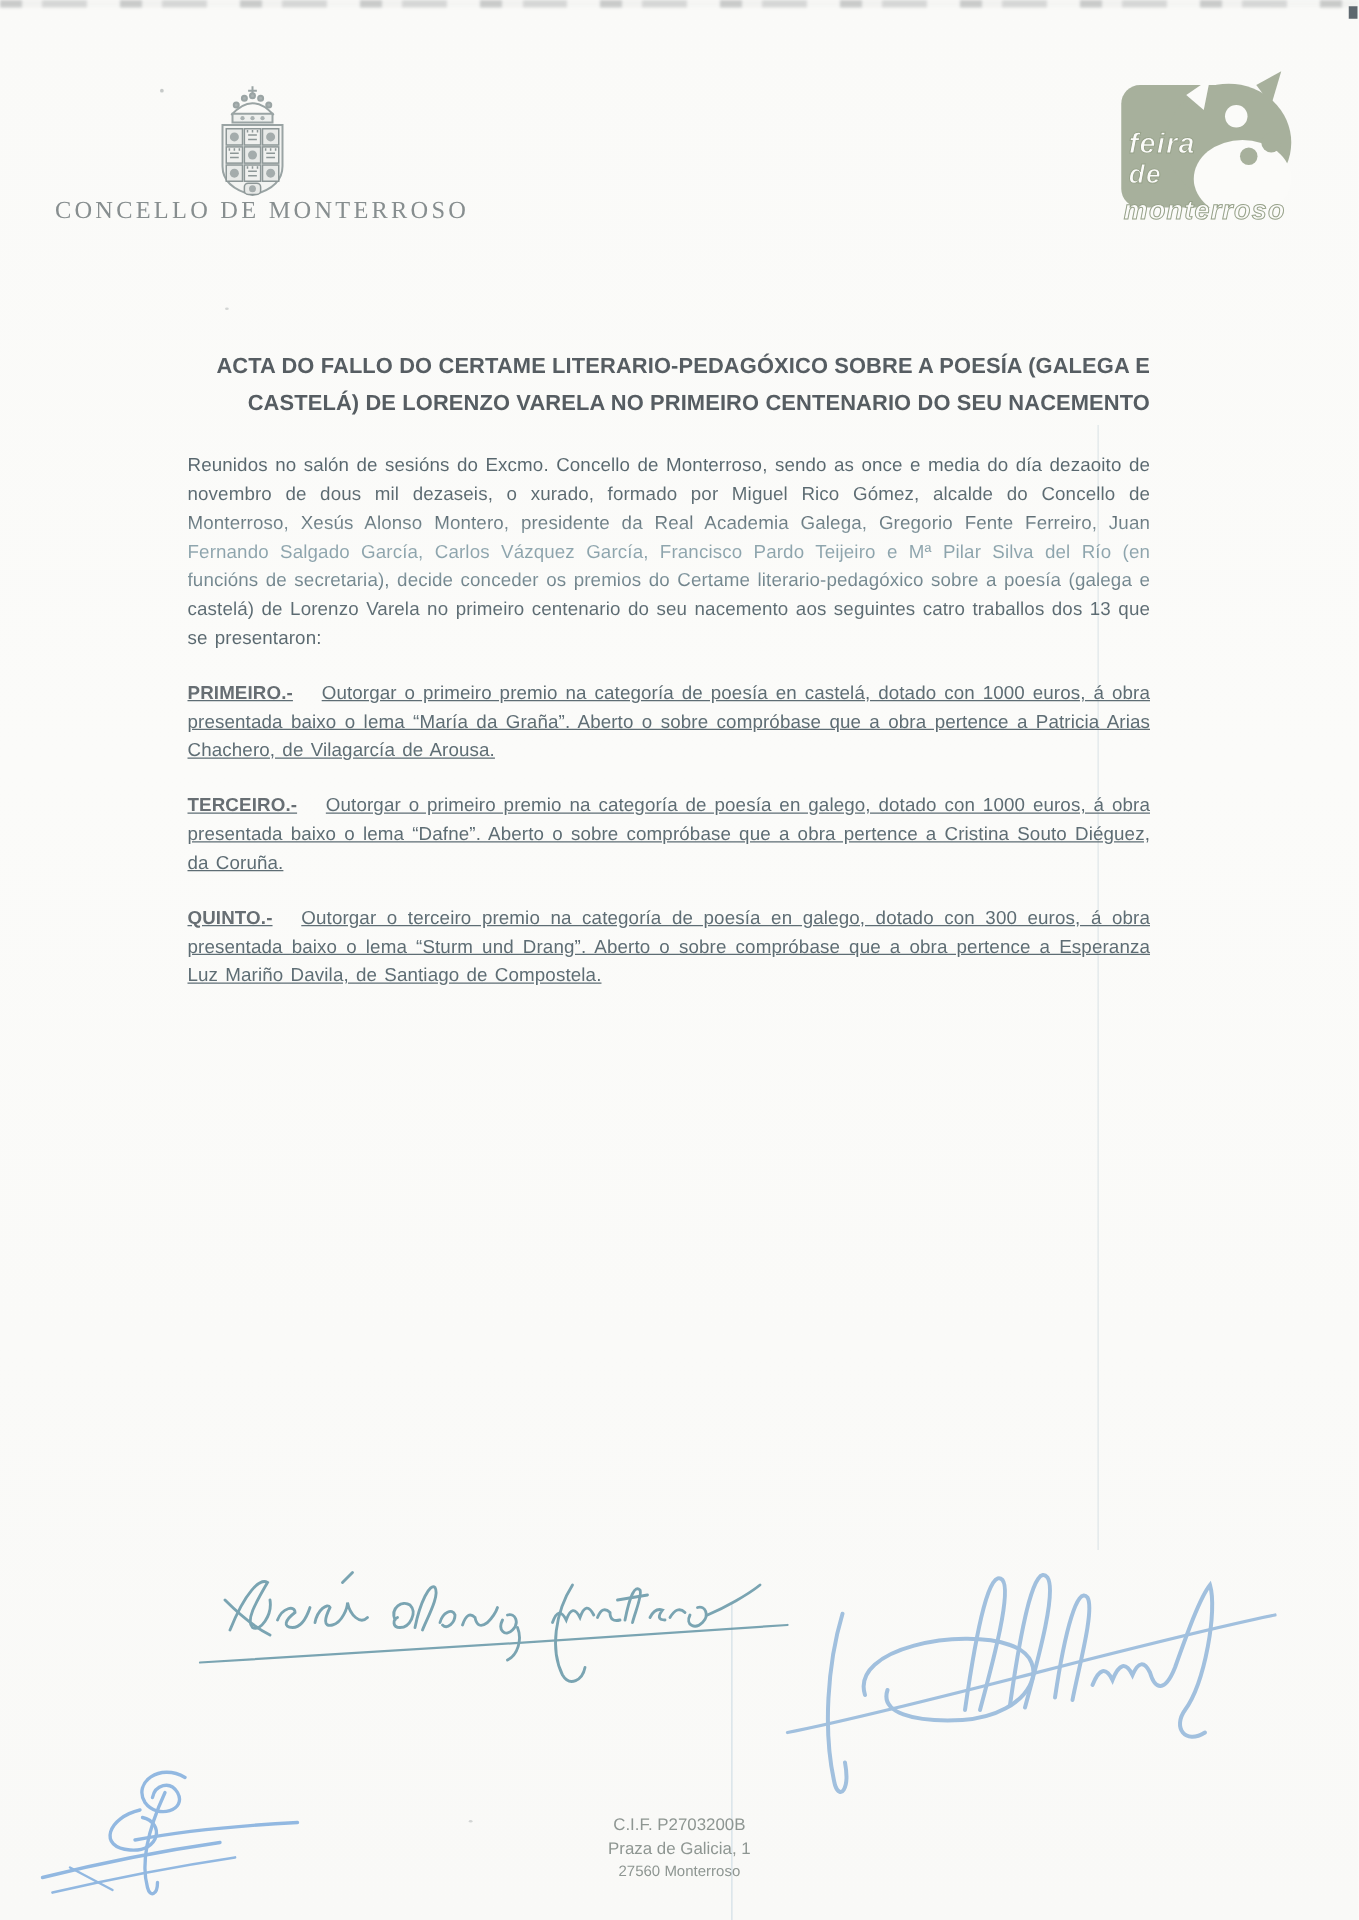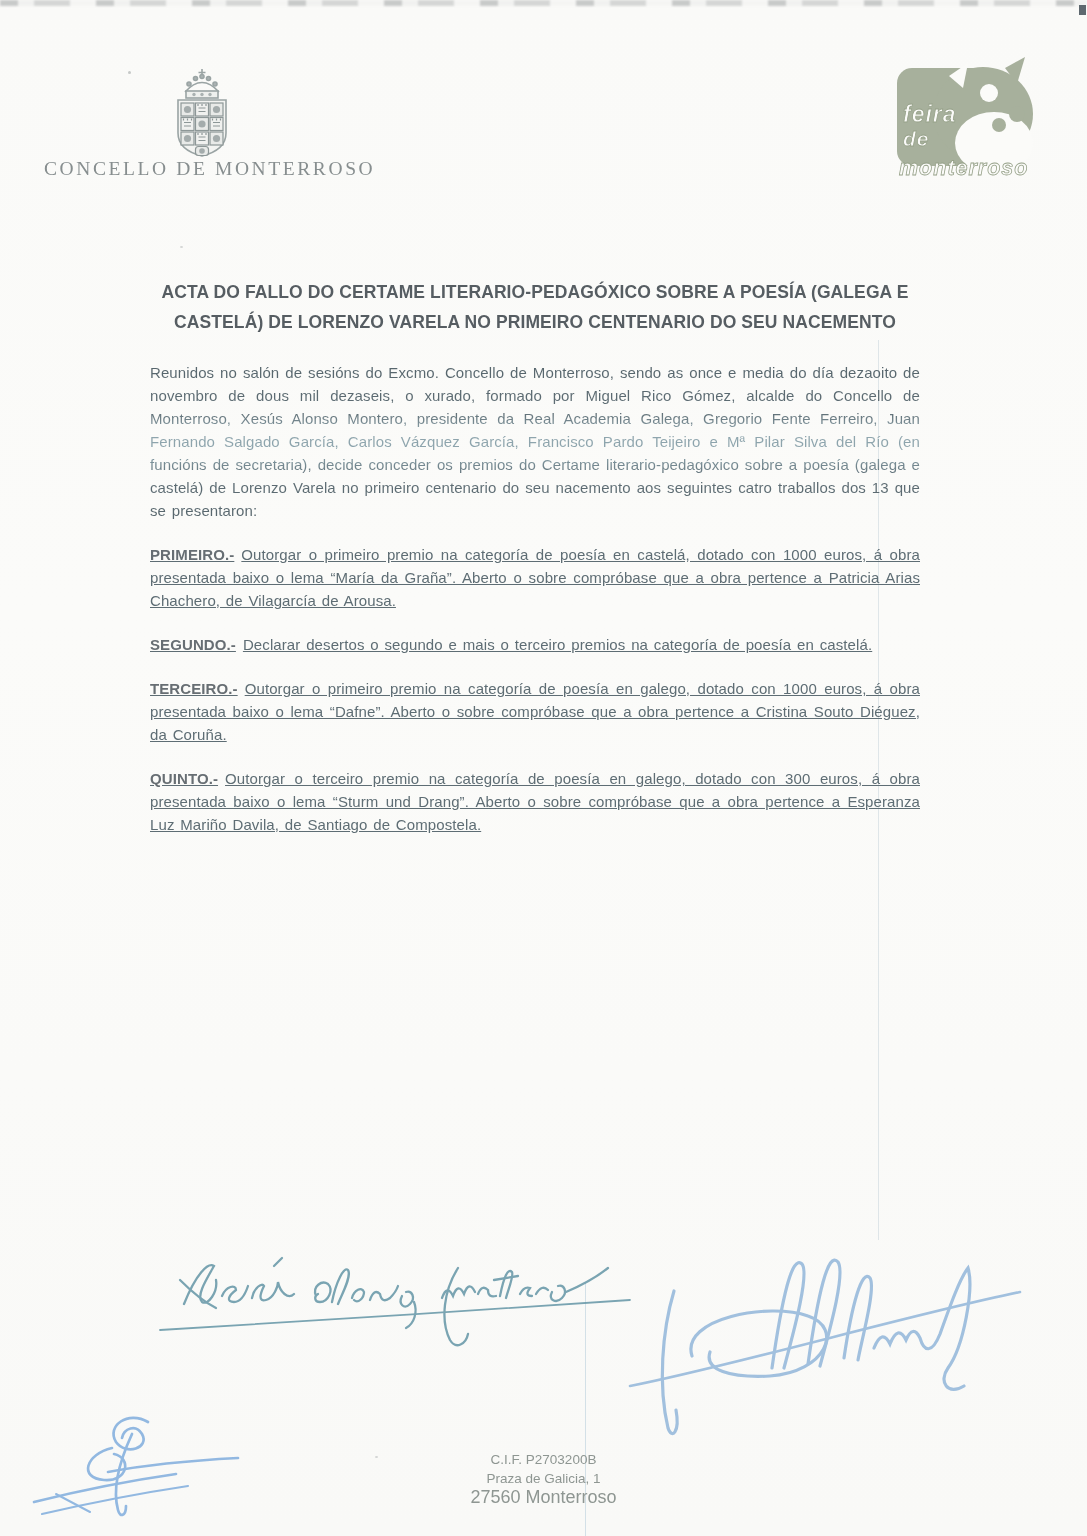--- a/index.html
+++ b/index.html
@@ -34,27 +34,27 @@
   }
   .fair-logo{position:absolute;left:893px;top:54px;width:146px;height:130px;filter:blur(.3px);}
 
   
   .doc{
     position:absolute;left:150px;top:277px;width:770px;
     filter:blur(.24px);
   }
   .doc-title{
     margin:0 0 24px 0;font-weight:700;font-size:17.5px;line-height:30px;
-    color:#565d62;text-align:center;letter-spacing:.1px;
+    color:#565d62;text-align:right;letter-spacing:.1px;
   }
   .doc p.body-par{
     margin:0 0 21px 0;font-size:15px;line-height:23px;
     text-align:justify;color:#5e6d74;letter-spacing:.1px;word-spacing:1.5px;text-decoration:underline;
   }
-  .doc p.body-par .lead{font-weight:700;color:#676e73;margin-right:7px;}
+  .doc p.body-par .lead{font-weight:700;color:#676e73;margin-right:23px;}
   .doc p.body-par .lead:empty{margin-right:0;}
   @supports (-webkit-background-clip: text) {
     .fade-mid{
       background:linear-gradient(180deg,#56656c 0%,#5e6d74 32%,#90a6ae 44%,#8aa2ab 58%,#5e6d74 72%,#57666d 100%);
       -webkit-background-clip:text;background-clip:text;color:transparent !important;
     }
     .fade-mid .lead{color:transparent !important;}
   }
 
   
@@ -63,21 +63,21 @@
   .sig-blue-big{left:612px;top:1206px;width:420px;height:235px;}
   .sig-blue-small{left:20px;top:1400px;width:242px;height:134px;}
 
   
   .footer{
     position:absolute;left:0;top:1451px;width:1087px;text-align:center;
     color:#8e9692;filter:blur(.35px);
   }
   .footer div{line-height:18.5px;}
   .f1,.f2{font-size:13.5px;}
-  .f3{font-size:18px;}
+  .f3{font-size:12px;}
   .f4{font-size:15.5px;margin-top:48px;}
   .f5{font-size:15px;filter:blur(1px);height:13px;overflow:hidden;opacity:.9;}
 </style>
 </head>
 <body>
 
 <div class="scan-top"></div>
 <div class="corner-mark"></div>
 <div class="speck s1"></div>
 <div class="speck s2"></div>
@@ -148,21 +148,20 @@
   </g>
 </svg>
 
 <div class="doc">
   <p class="doc-title">ACTA DO FALLO DO CERTAME LITERARIO-PEDAGÓXICO SOBRE A POESÍA (GALEGA E CASTELÁ) DE LORENZO VARELA NO PRIMEIRO CENTENARIO DO SEU NACEMENTO</p>
 
   <p class="body-par fade-mid"><span class="lead"></span><span>Reunidos no salón de sesións do Excmo. Concello de Monterroso, sendo as once e media do día dezaoito de novembro de dous mil dezaseis, o xurado, formado por Miguel Rico Gómez, alcalde do Concello de Monterroso, Xesús Alonso Montero, presidente da Real Academia Galega, Gregorio Fente Ferreiro, Juan Fernando Salgado García, Carlos Vázquez García, Francisco Pardo Teijeiro e Mª Pilar Silva del Río (en funcións de secretaria), decide conceder os premios do Certame literario-pedagóxico sobre a poesía (galega e castelá) de Lorenzo Varela no primeiro centenario do seu nacemento aos seguintes catro traballos dos 13 que se presentaron:</span></p>
 
   <p class="body-par"><span class="lead">PRIMEIRO.-</span><span>Outorgar o primeiro premio na categoría de poesía en castelá, dotado con 1000 euros, á obra presentada baixo o lema “María da Graña”. Aberto o sobre compróbase que a obra pertence a Patricia Arias Chachero, de Vilagarcía de Arousa.</span></p>
 
-  <p class="body-par"><span class="lead">SEGUNDO.-</span><span>Declarar desertos o segundo e mais o terceiro premios na categoría de poesía en castelá.</span></p>
 
   <p class="body-par"><span class="lead">TERCEIRO.-</span><span>Outorgar o primeiro premio na categoría de poesía en galego, dotado con 1000 euros, á obra presentada baixo o lema “Dafne”. Aberto o sobre compróbase que a obra pertence a Cristina Souto Diéguez, da Coruña.</span></p>
 
 
   <p class="body-par"><span class="lead">QUINTO.-</span><span>Outorgar o terceiro premio na categoría de poesía en galego, dotado con 300 euros, á obra presentada baixo o lema “Sturm und Drang”. Aberto o sobre compróbase que a obra pertence a Esperanza Luz Mariño Davila, de Santiago de Compostela.</span></p>
 
 </div>
 
 <svg class="sig sig-green" viewBox="0 0 492 114" fill="none" stroke="#6496a6" stroke-width="2.3" stroke-linecap="round" opacity="0.85" aria-label="Xesús alonso montero">
   <path d="M28 58 C40 28 52 16 58 20 C50 34 40 50 46 56 C52 60 62 46 60 34"></path>

